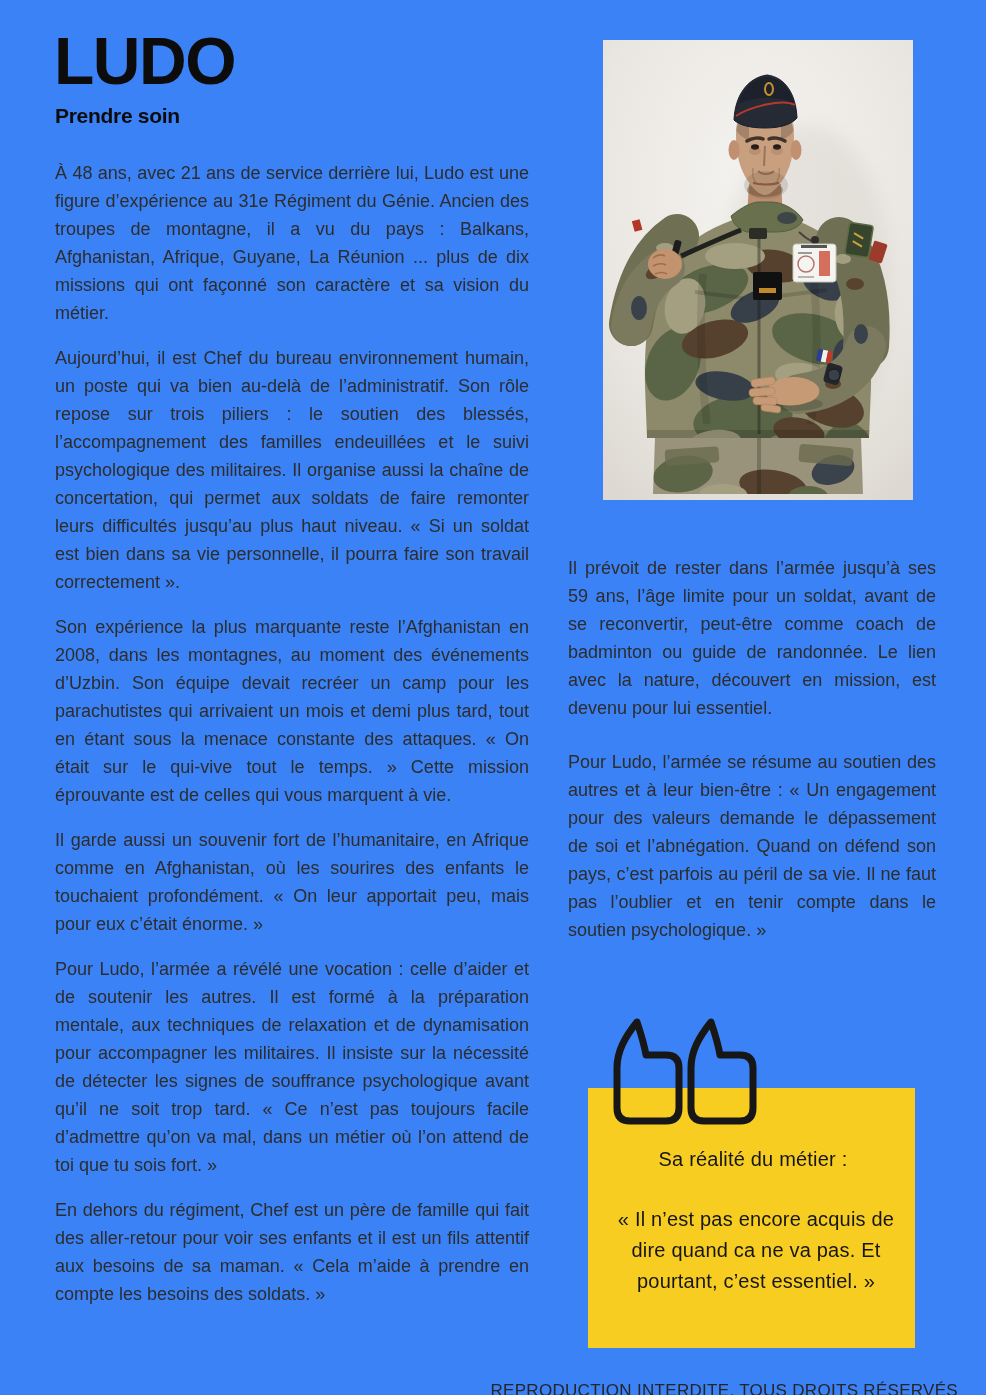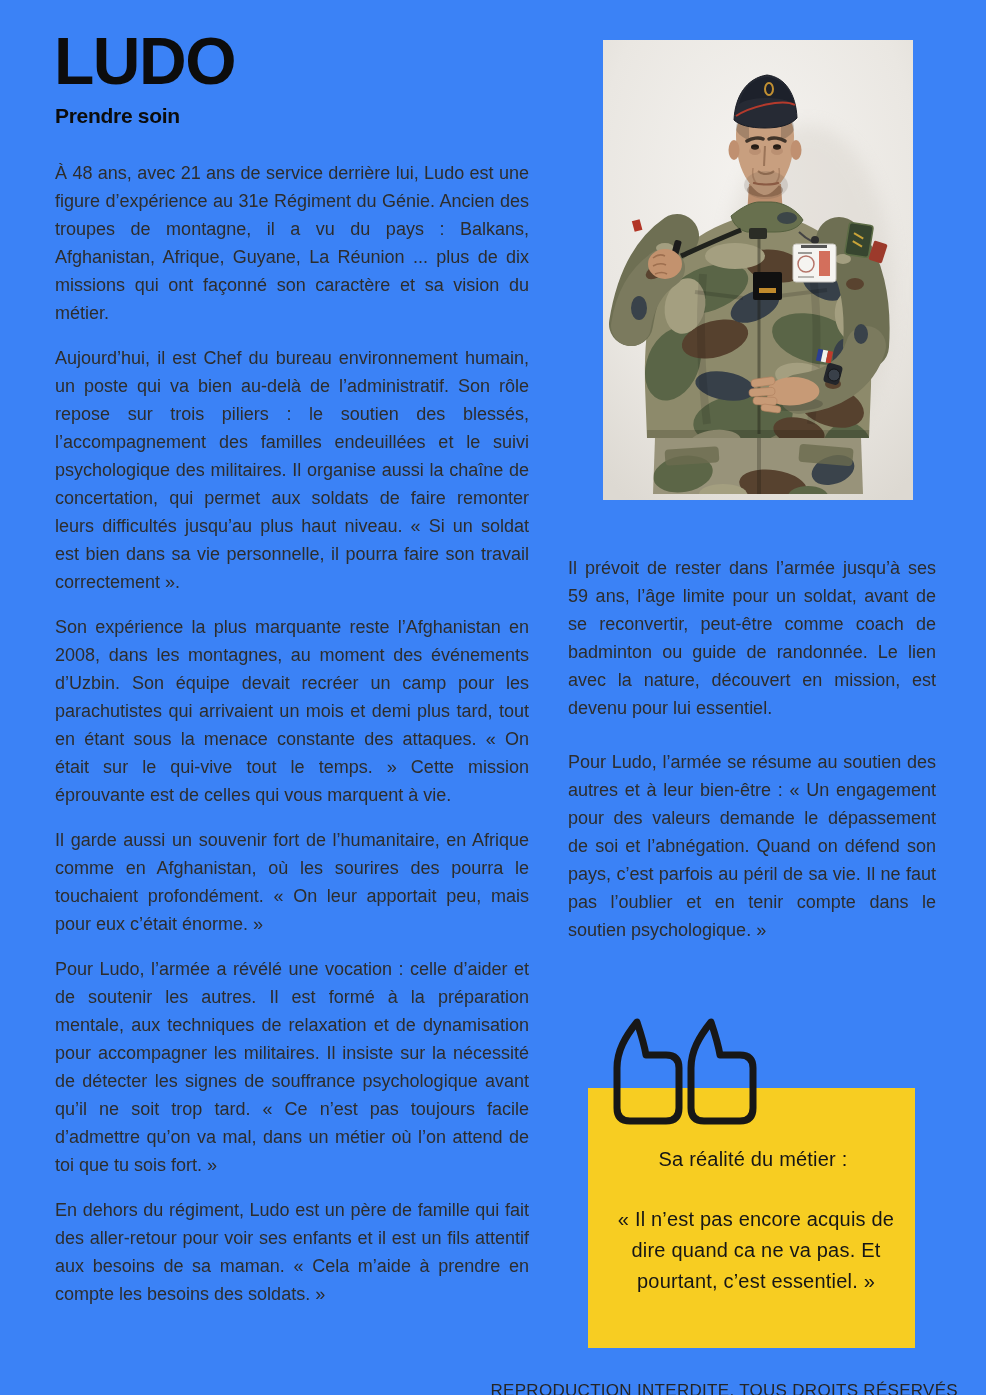--- a/index.html
+++ b/index.html
@@ -55,23 +55,23 @@
 
 <div class="page">
 
   <h1 class="title">LUDO</h1>
   <p class="subtitle">Prendre soin</p>
 
   <section class="col-left">
     <p>À 48 ans, avec 21 ans de service derrière lui, Ludo est une figure d’expérience au 31e Régiment du Génie. Ancien des troupes de montagne, il a vu du pays : Balkans, Afghanistan, Afrique, Guyane, La Réunion ... plus de dix missions qui ont façonné son caractère et sa vision du métier.</p>
     <p>Aujourd’hui, il est Chef du bureau environnement humain, un poste qui va bien au-delà de l’administratif. Son rôle repose sur trois piliers : le soutien des blessés, l’accompagnement des familles endeuillées et le suivi psychologique des militaires. Il organise aussi la chaîne de concertation, qui permet aux soldats de faire remonter leurs difficultés jusqu’au plus haut niveau. « Si un soldat est bien dans sa vie personnelle, il pourra faire son travail correctement ».</p>
     <p>Son expérience la plus marquante reste l’Afghanistan en 2008, dans les montagnes, au moment des événements d’Uzbin. Son équipe devait recréer un camp pour les parachutistes qui arrivaient un mois et demi plus tard, tout en étant sous la menace constante des attaques. « On était sur le qui-vive tout le temps. » Cette mission éprouvante est de celles qui vous marquent à vie.</p>
-    <p>Il garde aussi un souvenir fort de l’humanitaire, en Afrique comme en Afghanistan, où les sourires des pourra le touchaient profondément. « On leur apportait peu, mais pour eux c’était énorme. »</p>
+    <p>Il garde aussi un souvenir fort de l’humanitaire, en Afrique comme en Afghanistan, où les sourires des enfants le touchaient profondément. « On leur apportait peu, mais pour eux c’était énorme. »</p>
     <p>Pour Ludo, l’armée a révélé une vocation : celle d’aider et de soutenir les autres. Il est formé à la préparation mentale, aux techniques de relaxation et de dynamisation pour accompagner les militaires. Il insiste sur la nécessité de détecter les signes de souffrance psychologique avant qu’il ne soit trop tard. « Ce n’est pas toujours facile d’admettre qu’on va mal, dans un métier où l’on attend de toi que tu sois fort. »</p>
-    <p>En dehors du régiment, Ludo est un père de famille qui fait des aller-retour pour voir ses enfants et il est un fils attentif aux besoins de sa maman. « Cela m’aide à prendre en compte les besoins des soldats. »</p>
+    <p>En dehors du régiment, Chef est un père de famille qui fait des aller-retour pour voir ses enfants et il est un fils attentif aux besoins de sa maman. « Cela m’aide à prendre en compte les besoins des soldats. »</p>
   </section>
 
   <figure class="photo">
     <svg width="310" height="460" viewBox="0 0 310 460" xmlns="http://www.w3.org/2000/svg">
       <defs>
         <radialGradient id="bgG" cx="50%" cy="32%" r="80%">
           <stop offset="0" stop-color="#f5f3f0"></stop>
           <stop offset="0.65" stop-color="#eae7e2"></stop>
           <stop offset="1" stop-color="#ddd9d2"></stop>
         </radialGradient>

